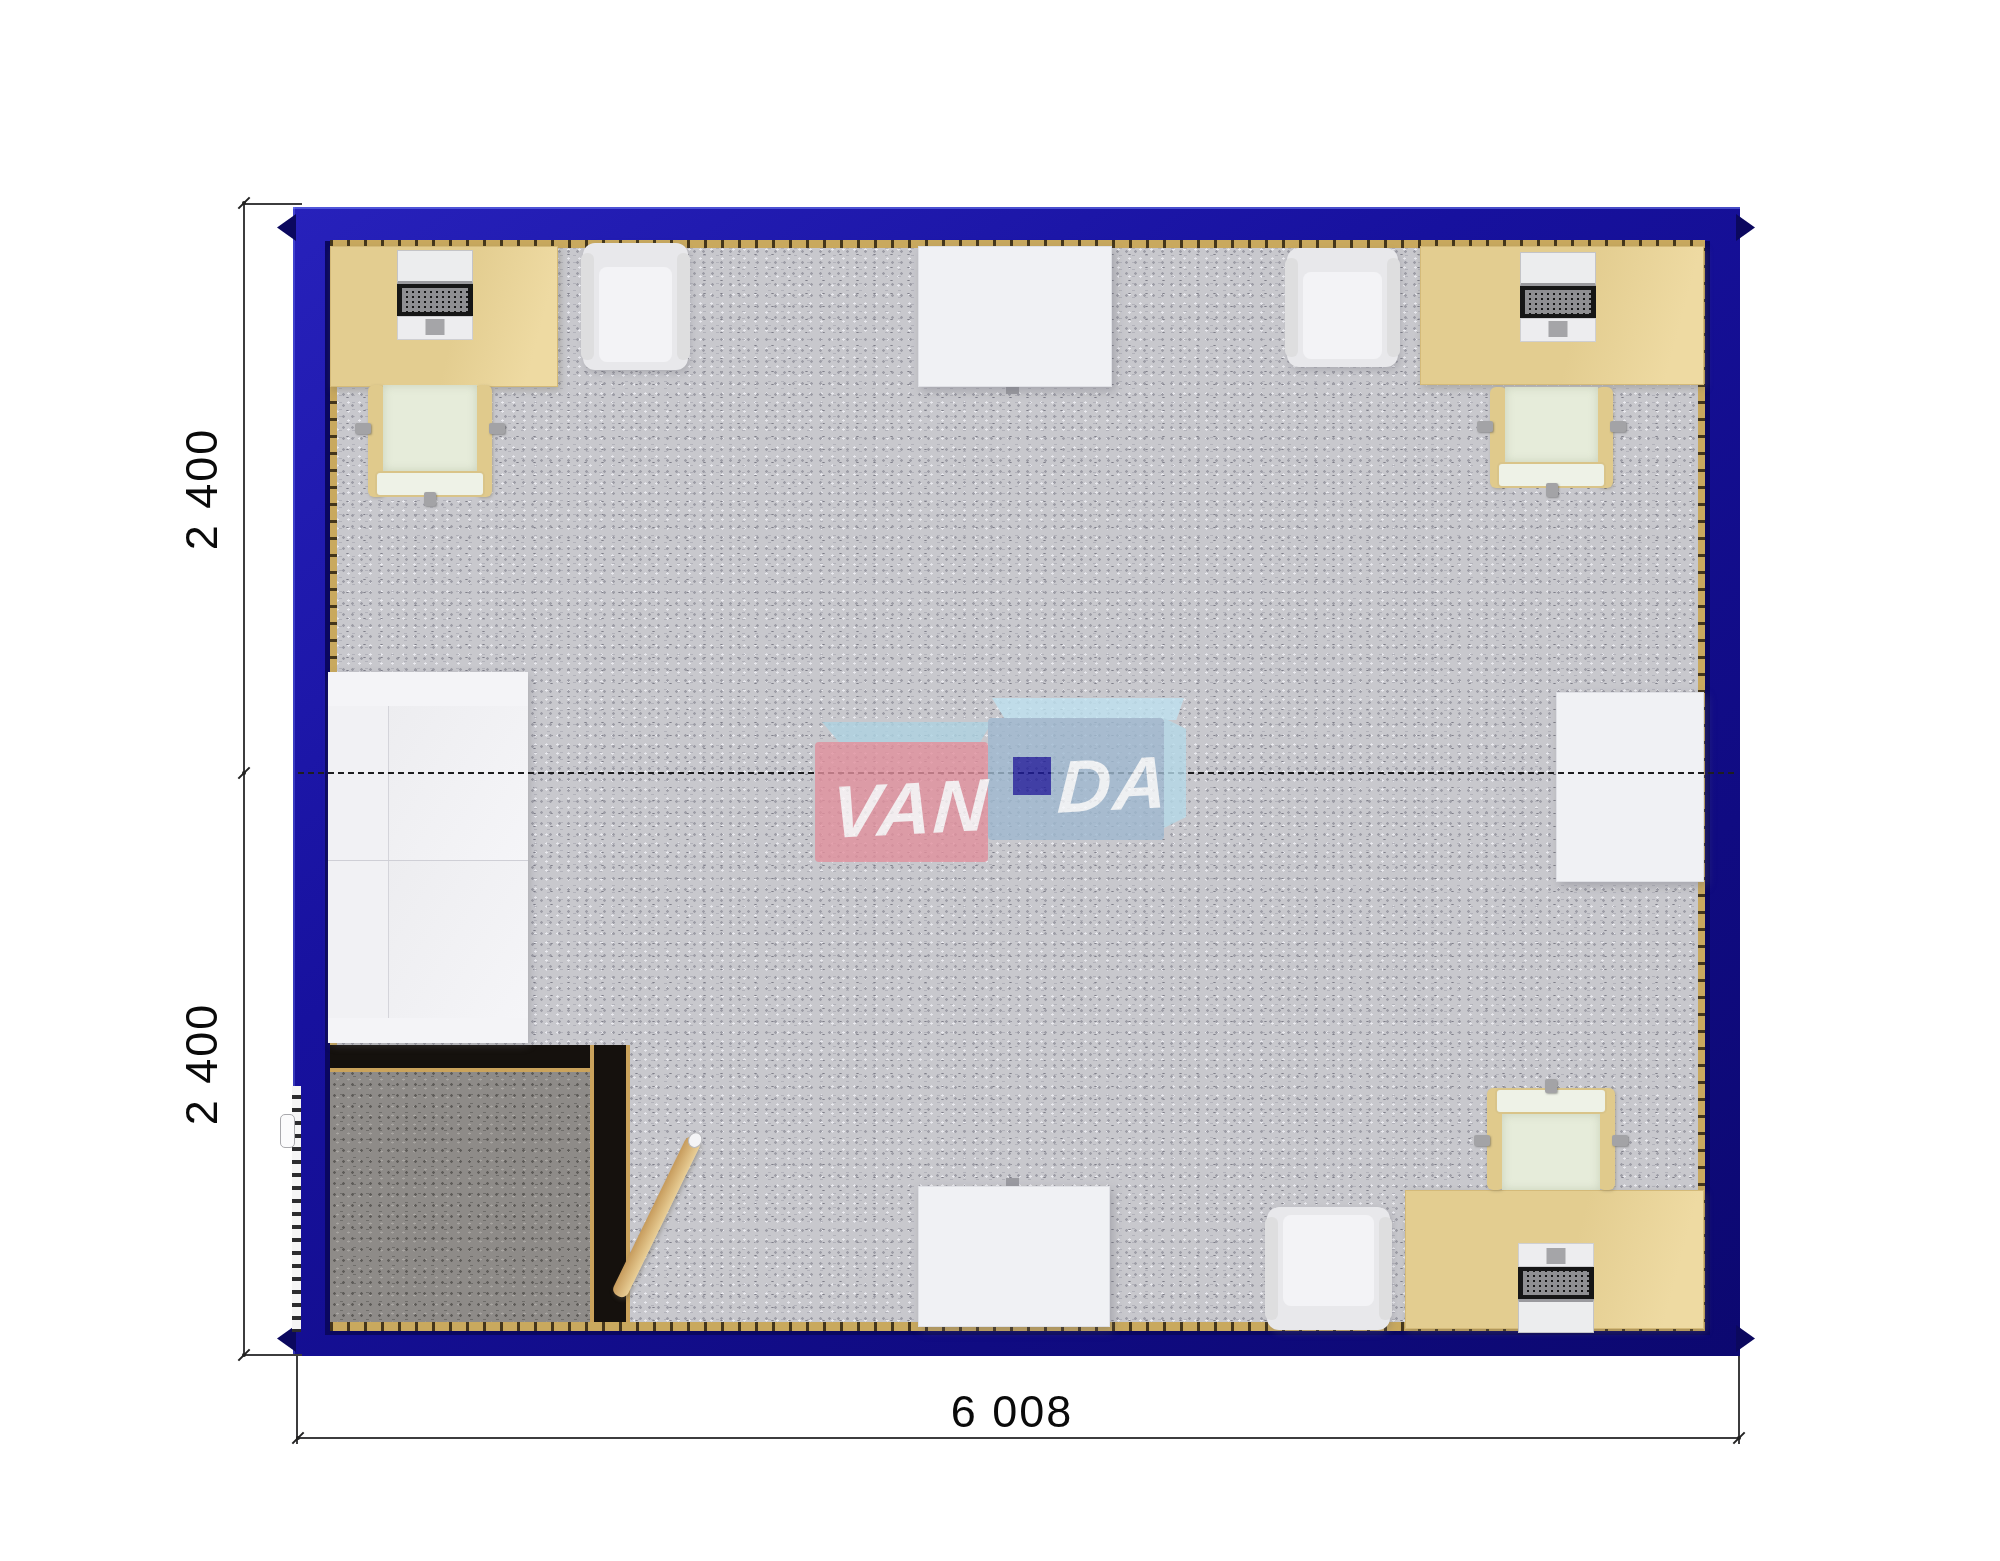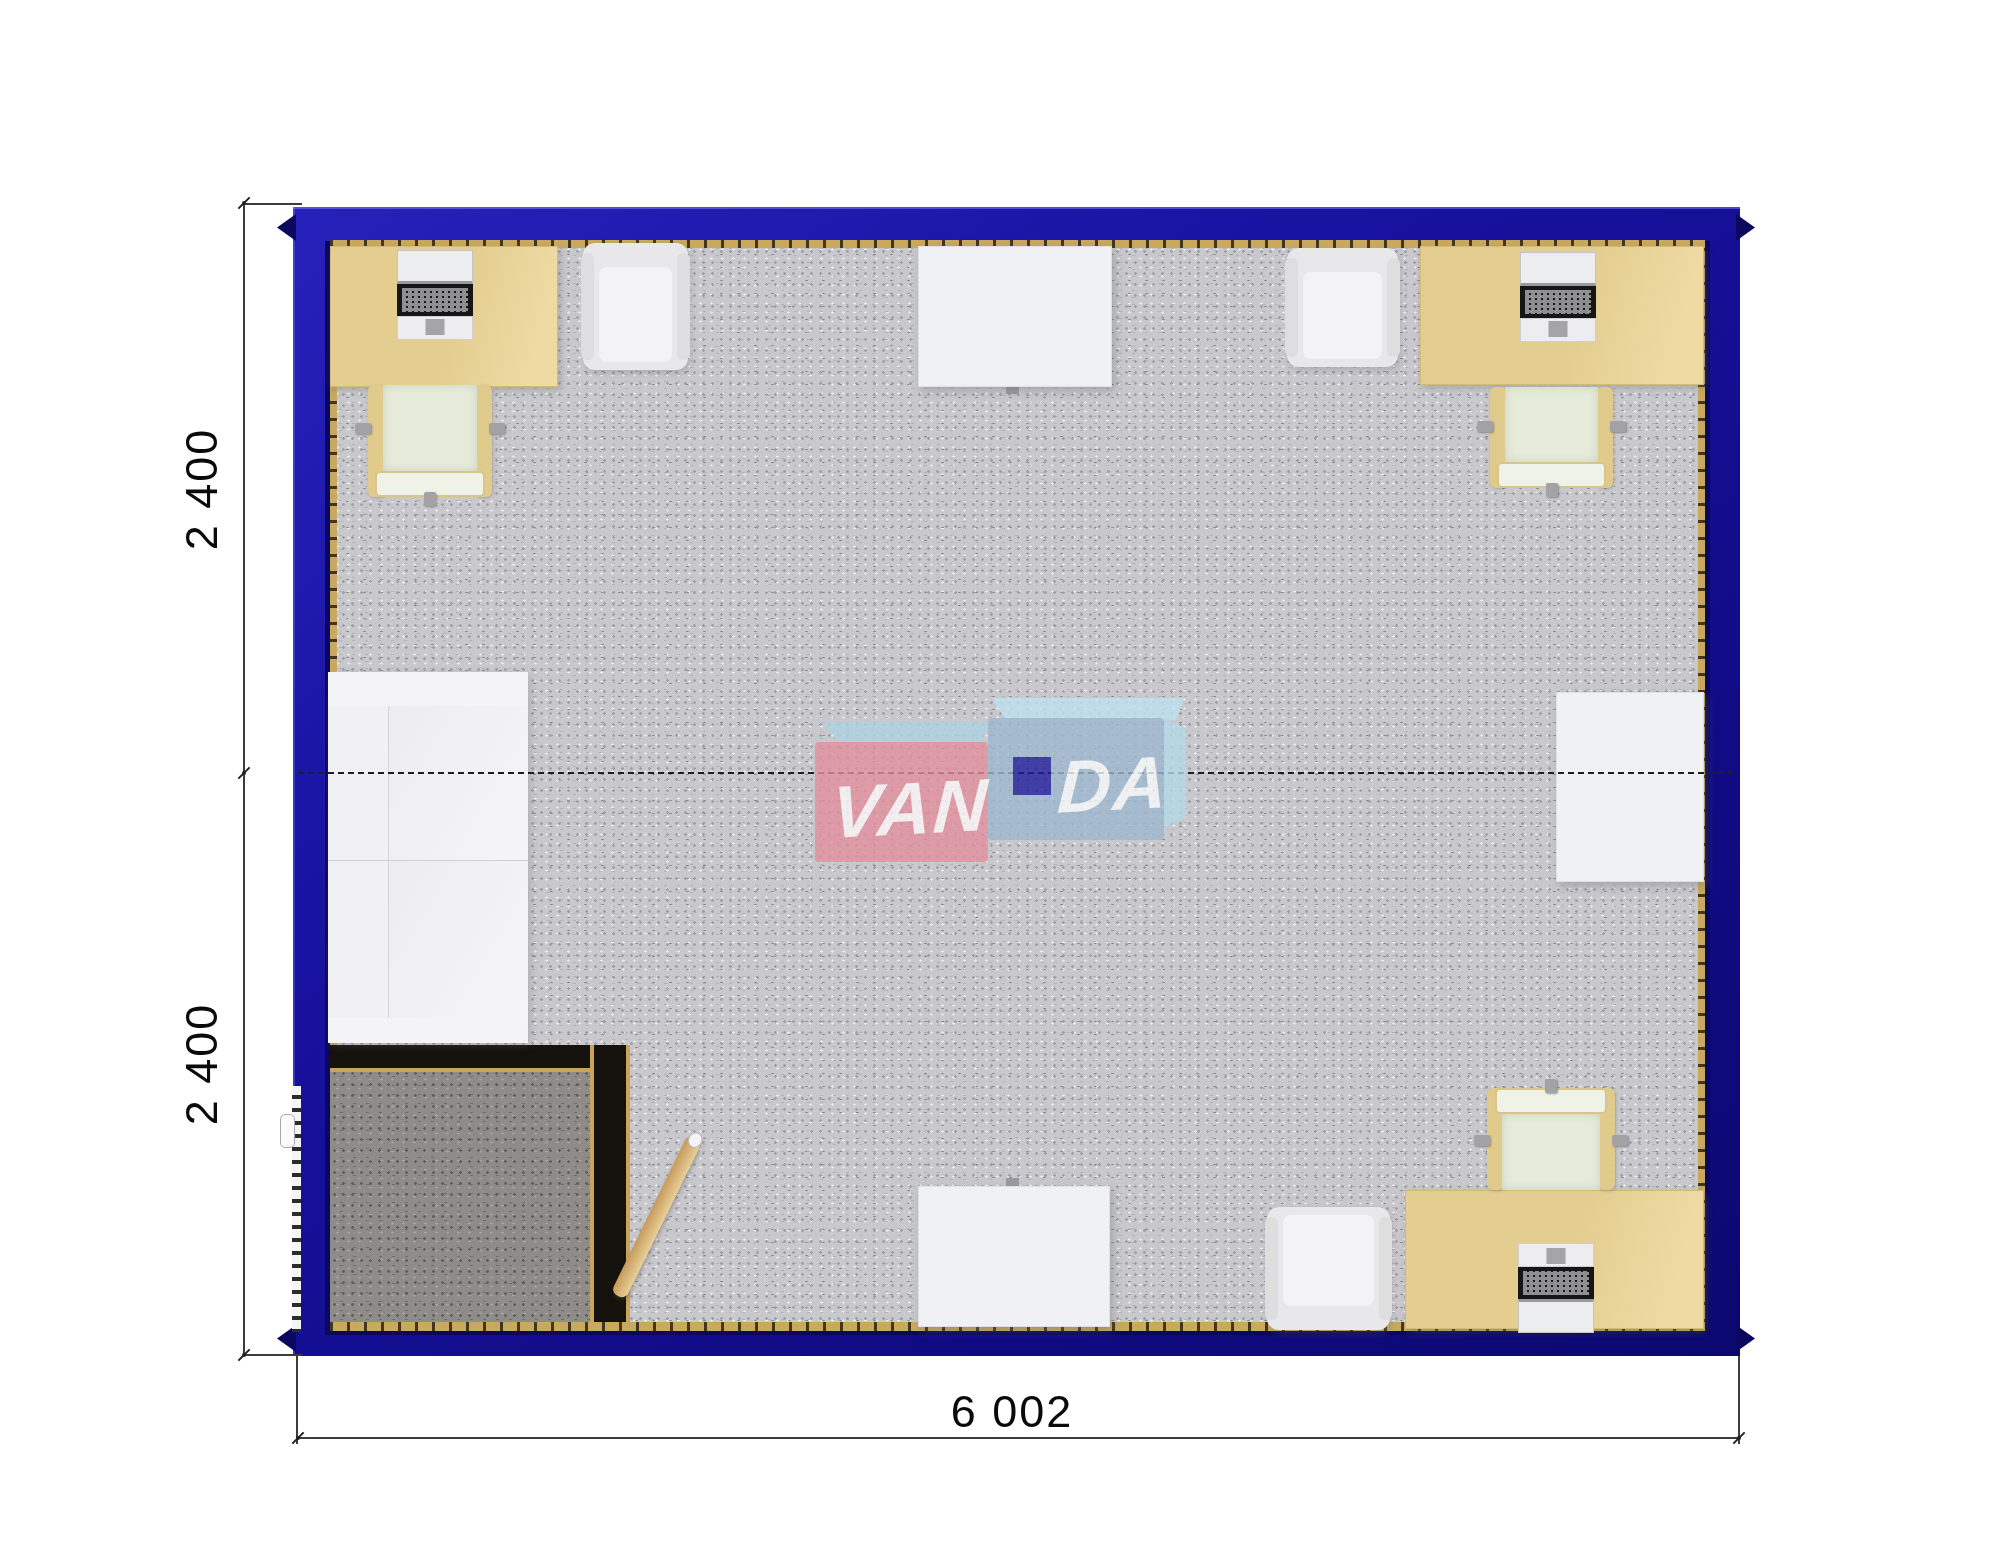--- a/index.html
+++ b/index.html
@@ -273,15 +273,15 @@
   <div class="tick" style="left:290px;top:1437px;"></div>
   <div class="tick" style="left:1731px;top:1437px;"></div>
   <div class="dot" style="left:242px;top:201px;"></div>
   <div class="dot" style="left:242px;top:771px;"></div>
   <div class="dot" style="left:242px;top:1353px;"></div>
   <div class="dot" style="left:296px;top:1436px;"></div>
   <div class="dot" style="left:1737px;top:1436px;"></div>
 
   <div class="dim-label rot" style="left:102px;top:464px;width:200px;height:50px;line-height:50px;">2 400</div>
   <div class="dim-label rot" style="left:102px;top:1039px;width:200px;height:50px;line-height:50px;">2 400</div>
-  <div class="dim-label" style="left:912px;top:1386px;width:200px;">6 002</div>
+  <div class="dim-label" style="left:912px;top:1386px;width:200px;">6 008</div>
 
 </div>
 
 </body></html>

